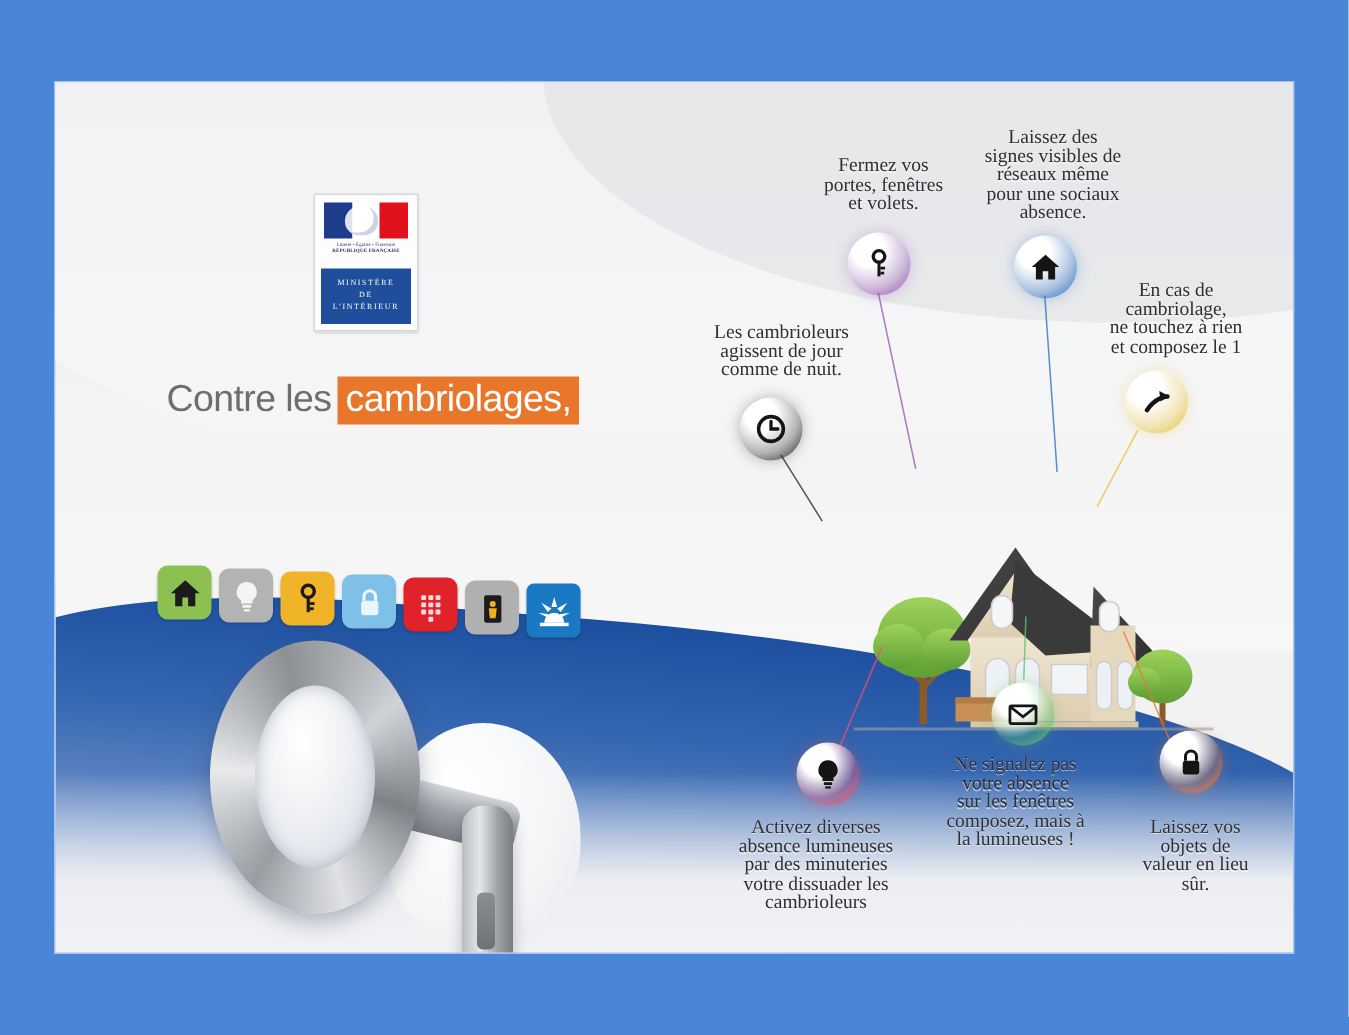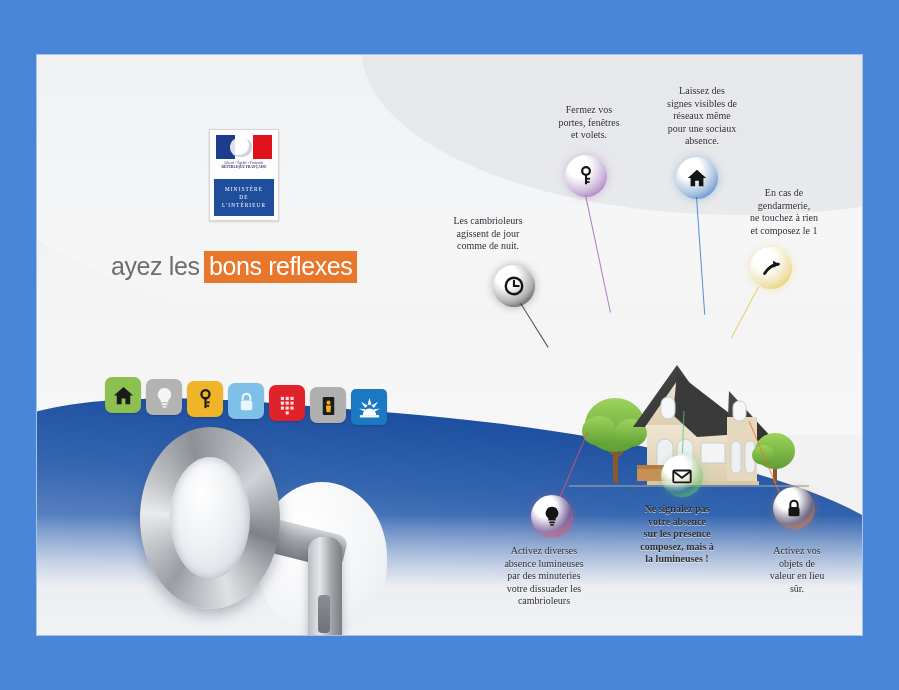--- a/index.html
+++ b/index.html
@@ -120,21 +120,21 @@
   .kblade:after{
     content:"";position:absolute;left:10px;top:58px;width:12px;height:38px;border-radius:4px;
     background:linear-gradient(180deg,#8a8e93,#6e7277);
   }
 
   
   .house{position:absolute;left:540px;top:300px;width:220px;height:135px;}
   .ground{position:absolute;left:-8px;top:130px;width:240px;height:2px;background:#9aa0a8;opacity:.6;}
   .ctext{
     position:absolute;text-align:center;color:#2f2f33;
-    font-size:10px;line-height:12.5px;font-family:"Liberation Serif",serif;
+    font-size:13px;line-height:12.5px;font-family:"Liberation Serif",serif;
     text-shadow:0 1px 0 rgba(255,255,255,.6);
   }
   .bubble{
     position:absolute;width:42px;height:42px;border-radius:50%;
     display:flex;align-items:center;justify-content:center;
   }
   .bubble svg{display:block;}
   .conn{position:absolute;transform-origin:0 0;height:1px;}
 </style>
 </head>
@@ -167,23 +167,23 @@
         </div>
       </div>
       <div class="ministere">
         <div>MINISTÈRE</div>
         <div>DE</div>
         <div>L'INTÉRIEUR</div>
       </div>
     </div>
 
     <div class="headline">
-      <div class="l2">
-        <span class="plain">ayez les</span>
-        <span class="hl">bons reflexes</span>
+      <div class="l1">
+        <span class="plain">Contre les</span>
+        <span class="hl">cambriolages,</span>
       </div>
     </div>
 
     <div class="tiles" id="tiles">
         <div class="tile" style="left: 0px; top: 4px; background: rgb(140, 193, 82);">
           <svg width="23" height="23" viewBox="0 0 24 24">
             <path d="M12 3 L22 12 h-3 v9 h-5 v-6 h-4 v6 H5 v-9 H2 Z" fill="#1b1b1b"></path>
           </svg>
         </div>
         <div class="tile" style="left: 41px; top: 6px; background: rgb(179, 179, 179);">
@@ -308,21 +308,21 @@
     </div>
 
     <div id="callouts">
         <div class="conn" style="left: 484px; top: 248px; width: 52px; background: rgb(43, 43, 43); opacity: 0.8; transform: rotate(58deg);"></div>
         <div class="bubble" style="left: 456px; top: 210px; background: radial-gradient(circle at 34% 28%, rgb(255, 255, 255) 0%, rgb(255, 255, 255) 26%, rgba(43, 43, 43, 0.333) 62%, rgba(43, 43, 43, 0.8) 86%, rgba(43, 43, 43, 0.4) 100%); box-shadow: rgba(43, 43, 43, 0.333) 0px 0px 9px;">
           <svg width="22" height="22" viewBox="0 0 24 24">
             <circle cx="12" cy="12" r="9" fill="none" stroke="#151515" stroke-width="2.6"></circle>
             <path d="M12 6.5V12h5" fill="none" stroke="#151515" stroke-width="2.4" stroke-linecap="round"></path>
           </svg>
         </div>
-        <div class="ctext" style="left: 381px; top: 160px; width: 140px;">
+        <div class="ctext" style="left: 414px; top: 160px; width: 140px;">
           <div>Les cambrioleurs</div>
           <div>agissent de jour</div>
           <div>comme de nuit.</div>
         </div>
         <div class="conn" style="left: 549px; top: 140px; width: 120px; background: rgb(155, 89, 182); opacity: 0.8; transform: rotate(78deg);"></div>
         <div class="bubble" style="left: 528px; top: 100px; background: radial-gradient(circle at 34% 28%, rgb(255, 255, 255) 0%, rgb(255, 255, 255) 26%, rgba(155, 89, 182, 0.333) 62%, rgba(155, 89, 182, 0.8) 86%, rgba(155, 89, 182, 0.4) 100%); box-shadow: rgba(155, 89, 182, 0.333) 0px 0px 9px;">
           <svg width="22" height="22" viewBox="0 0 24 24">
             <circle cx="12" cy="6.5" r="4.2" fill="none" stroke="#151515" stroke-width="2.4"></circle>
             <rect x="10.9" y="10" width="2.2" height="11" fill="#151515"></rect>
             <rect x="13" y="14" width="3.4" height="2" fill="#151515"></rect>
@@ -349,21 +349,21 @@
         </div>
         <div class="conn" style="left: 722px; top: 232px; width: 58px; background: rgb(232, 195, 58); opacity: 0.8; transform: rotate(118deg);"></div>
         <div class="bubble" style="left: 713px; top: 192px; background: radial-gradient(circle at 34% 28%, rgb(255, 255, 255) 0%, rgb(255, 255, 255) 26%, rgba(232, 195, 58, 0.333) 62%, rgba(232, 195, 58, 0.8) 86%, rgba(232, 195, 58, 0.4) 100%); box-shadow: rgba(232, 195, 58, 0.333) 0px 0px 9px;">
           <svg width="22" height="22" viewBox="0 0 24 24">
             <path d="M5 18c6-9 13-10 15-10" fill="none" stroke="#151515" stroke-width="3.2" stroke-linecap="round"></path>
             <path d="M14 4 l7 3.6 -6 4z" fill="#151515"></path>
           </svg>
         </div>
         <div class="ctext" style="left: 672px; top: 132px; width: 150px;">
           <div>En cas de</div>
-          <div>gendarmerie,</div>
+          <div>cambriolage,</div>
           <div>ne touchez à rien</div>
           <div>et composez le 1</div>
         </div>
         <div class="conn" style="left: 520px; top: 448px; width: 78px; background: rgb(232, 80, 110); opacity: 0.8; transform: rotate(-67deg);"></div>
         <div class="bubble" style="left: 494px; top: 440px; background: radial-gradient(circle at 34% 28%, rgb(255, 255, 255) 0%, rgb(255, 255, 255) 26%, rgba(232, 80, 110, 0.333) 62%, rgba(232, 80, 110, 0.8) 86%, rgba(232, 80, 110, 0.4) 100%); box-shadow: rgba(232, 80, 110, 0.333) 0px 0px 9px;">
           <svg width="22" height="22" viewBox="0 0 24 24">
             <path d="M12 2a7 7 0 0 0-4 12.7V17h8v-2.3A7 7 0 0 0 12 2z" fill="#151515"></path>
             <rect x="9" y="18" width="6" height="2" fill="#151515"></rect>
             <rect x="10" y="21" width="4" height="1.6" fill="#151515"></rect>
           </svg>
@@ -375,36 +375,36 @@
           <div>votre dissuader les</div>
           <div>cambrioleurs</div>
         </div>
         <div class="conn" style="left: 645px; top: 398px; width: 42px; background: rgb(92, 196, 107); opacity: 0.8; transform: rotate(-88deg);"></div>
         <div class="bubble" style="left: 624px; top: 400px; background: radial-gradient(circle at 34% 28%, rgb(255, 255, 255) 0%, rgb(255, 255, 255) 26%, rgba(92, 196, 107, 0.333) 62%, rgba(92, 196, 107, 0.8) 86%, rgba(92, 196, 107, 0.4) 100%); box-shadow: rgba(92, 196, 107, 0.333) 0px 0px 9px;">
           <svg width="22" height="22" viewBox="0 0 24 24">
             <rect x="2.5" y="6" width="19" height="13" rx="1.2" fill="none" stroke="#151515" stroke-width="2"></rect>
             <path d="M3 7 l9 7 9-7" fill="none" stroke="#151515" stroke-width="2"></path>
           </svg>
         </div>
-        <div class="ctext" style="left: 570px; top: 448px; width: 140px; font-weight: bold;">
+        <div class="ctext" style="left: 570px; top: 448px; width: 140px;">
           <div>Ne signalez pas</div>
           <div>votre absence</div>
-          <div>sur les présence</div>
+          <div>sur les fenêtres</div>
           <div>composez, mais à</div>
           <div>la lumineuses !</div>
         </div>
         <div class="conn" style="left: 742px; top: 438px; width: 78px; background: rgb(232, 118, 58); opacity: 0.8; transform: rotate(-113deg);"></div>
         <div class="bubble" style="left: 736px; top: 432px; background: radial-gradient(circle at 34% 28%, rgb(255, 255, 255) 0%, rgb(255, 255, 255) 26%, rgba(232, 118, 58, 0.333) 62%, rgba(232, 118, 58, 0.8) 86%, rgba(232, 118, 58, 0.4) 100%); box-shadow: rgba(232, 118, 58, 0.333) 0px 0px 9px;">
           <svg width="22" height="22" viewBox="0 0 24 24">
             <path d="M8 11V8a4 4 0 0 1 8 0v3" fill="none" stroke="#151515" stroke-width="2.2"></path>
             <rect x="6" y="11" width="12" height="10" rx="2" fill="#151515"></rect>
           </svg>
         </div>
         <div class="ctext" style="left: 690px; top: 490px; width: 140px;">
-          <div>Activez vos</div>
+          <div>Laissez vos</div>
           <div>objets de</div>
           <div>valeur en lieu</div>
           <div>sûr.</div>
         </div>
       </div>
 
   </div>
 </div>
 
 </body></html>

